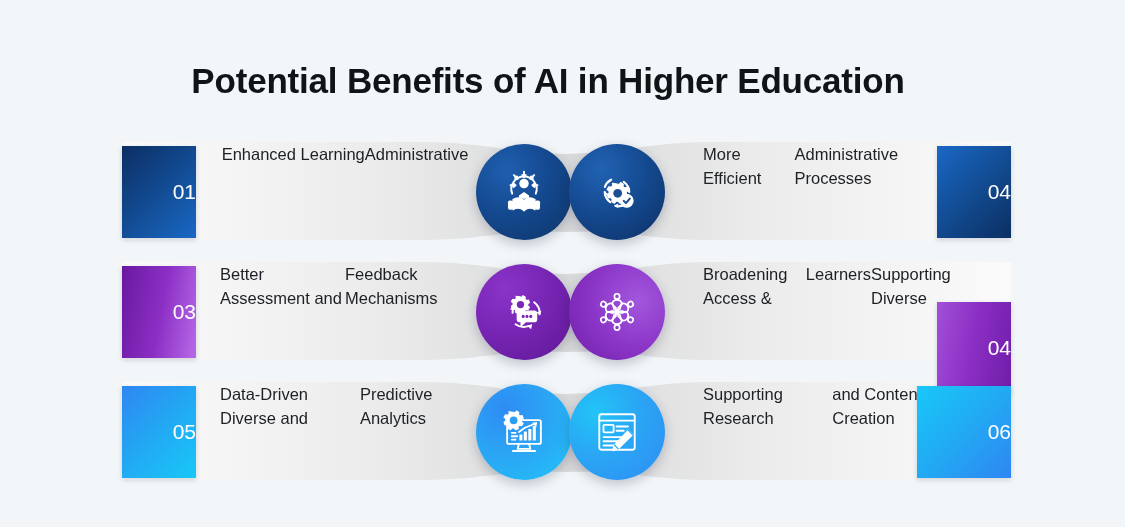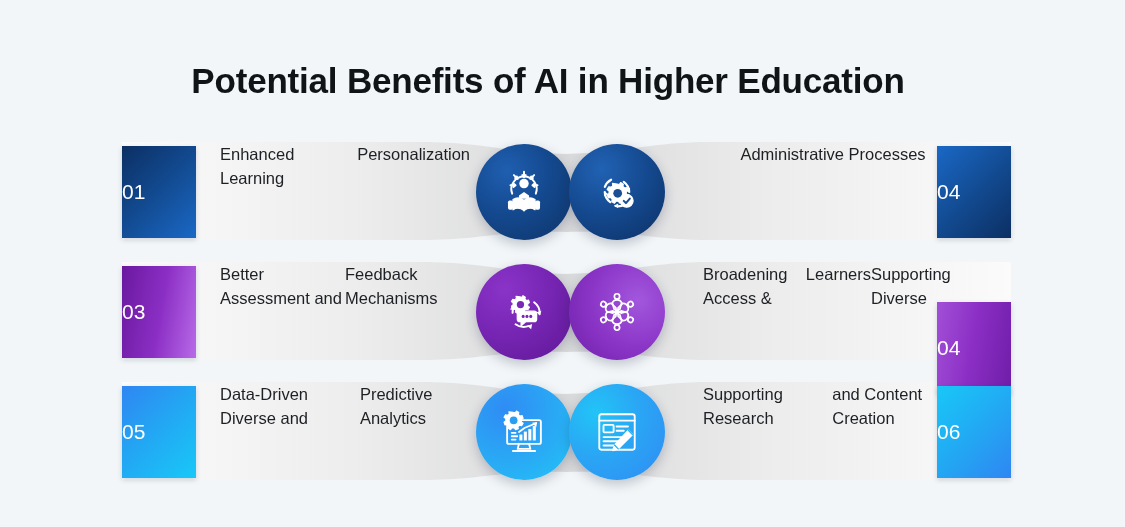--- a/index.html
+++ b/index.html
@@ -63,21 +63,21 @@
   .ribbon svg { display: block; width: 446px; height: 100px; }
 
   
   .num-box {
     position: absolute;
     top: 4px;
     width: 74px;
     height: 92px;
     display: flex;
     align-items: center;
-    justify-content: flex-start;
+    justify-content: flex-end;
     color: #ffffff;
     font-size: 21px;
     font-family: "Liberation Sans", sans-serif;
     box-shadow: 0 2px 5px rgba(20,40,70,0.18);
     z-index: 3;
   }
   .item.left  .num-box { left: 0; }
   .item.right .num-box { right: 0; }
 
   
@@ -122,21 +122,21 @@
   .circ-blue-r  { background: radial-gradient(circle at 34% 26%, #2162b3 0%, #14498f 48%, #0d3064 100%); }
 
   
   .pal-purp-l   { background: linear-gradient(100deg, #6a18a0 0%, #8b2fc4 52%, #b86ae8 100%); }
   .pal-purp-r   { background: linear-gradient(100deg, #a24fd8 0%, #8b2fc4 48%, #6f1da8 100%); margin-top: 36px; }
   .circ-purp-l  { background: radial-gradient(circle at 30% 26%, #8a33c8 0%, #7726b4 45%, #5f1795 100%); }
   .circ-purp-r  { background: radial-gradient(circle at 72% 38%, #a257dd 0%, #8c36c8 50%, #6f1ea8 100%); }
 
   
   .pal-cyan-l   { background: linear-gradient(135deg, #2f86f2 0%, #22a9f3 50%, #18c8f8 100%); }
-  .pal-cyan-r   { background: linear-gradient(135deg, #18c8f8 0%, #22a9f3 50%, #2f86f2 100%); }
+  .pal-cyan-r   { background: linear-gradient(135deg, #18c8f8 0%, #22a9f3 50%, #2f86f2 100%); padding-left: 20px; }
   .circ-cyan-l  { background: radial-gradient(circle at 30% 26%, #2f8cf4 0%, #2aa6f4 48%, #22c4f7 100%); }
   .circ-cyan-r  { background: radial-gradient(circle at 28% 30%, #22c4f7 0%, #2aa6f4 45%, #2f8cf4 100%); }
 </style>
 </head>
 <body style="background: rgb(242, 246, 248);">
 
 <div class="infographic-title">Potential Benefits of AI in Higher Education</div>
 
 <div class="rows">
 
@@ -153,21 +153,21 @@
             </linearGradient>
           </defs>
           <path d="M0,0 L300,0 C360,0 380,10 446,12 L446,90 C380,88 360,98 300,98 L0,98 Z" fill="url(#rib1)"></path>
         </svg>
       </div>
       <div class="num-box pal-blue-l">
         <span>01</span>
       </div>
       <div class="label">
         <span>Enhanced Learning</span>
-        <span>Personalization</span>
+        <span>Administrative</span>
       </div>
       <div class="icon-circle circ-blue-l">
         <svg viewBox="0 0 64 64" fill="none" stroke="#ffffff" stroke-width="2.3" stroke-linecap="round" stroke-linejoin="round">
           <path d="M18 34 A15 15 0 1 1 46 34"></path>
           <circle cx="32" cy="22" r="5.6" fill="#ffffff" stroke="none"></circle>
           <path d="M32 8 L32 14 M30 12 L32 14.5 L34 12"></path>
           <path d="M20 12 L24 16 M21.5 15.5 L24.5 16.5 L23.5 13.5"></path>
           <path d="M44 12 L40 16 M42.5 15.5 L39.5 16.5 L40.5 13.5"></path>
           <path d="M16 24 L21.5 24 M19.5 22 L22 24 L19.5 26"></path>
           <path d="M48 24 L42.5 24 M44.5 22 L42 24 L44.5 26"></path>
@@ -190,20 +190,21 @@
               <stop offset="1" stop-color="#fbfbfc"></stop>
             </linearGradient>
           </defs>
           <path d="M146,0 L446,0 L446,98 L146,98 C86,98 66,88 0,90 L0,12 C66,10 86,0 146,0 Z" fill="url(#rib2)"></path>
         </svg>
       </div>
       <div class="num-box pal-blue-r">
         <span>04</span>
       </div>
       <div class="label">
+        <span>More Efficient</span>
         <span>Administrative Processes</span>
       </div>
       <div class="icon-circle circ-blue-r">
         <svg viewBox="0 0 64 64" fill="none" stroke="#ffffff" stroke-width="2.3" stroke-linecap="round" stroke-linejoin="round">
           <path d="M40 20 C44 23 46.5 27.5 46.5 32" stroke-width="2.6"></path>
           <path d="M47.5 27 L47 33 L42.5 29.5" fill="#ffffff" stroke="none"></path>
           <path d="M24 44 C20 41 17.5 36.5 17.5 32" stroke-width="2.6"></path>
           <path d="M16.5 37 L17 31 L21.5 34.5" fill="#ffffff" stroke="none"></path>
           <path d="M25 17.5 C21.5 19.5 18.8 22.6 17.6 26" stroke-width="2.6"></path>
           <path d="M41 47 C37.6 48.8 33.8 49.3 30.2 48.6" stroke-width="2.6"></path>

